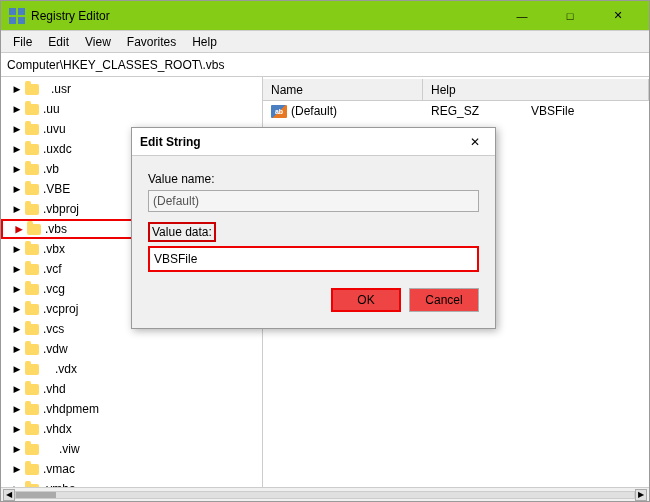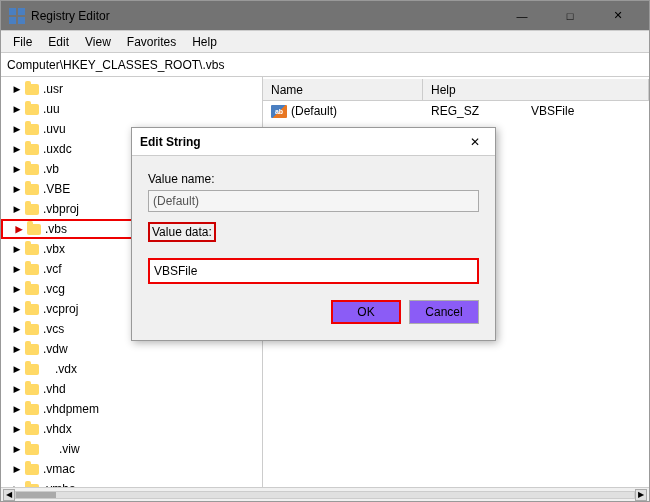--- a/index.html
+++ b/index.html
@@ -17,21 +17,21 @@
       width: 650px;
       height: 502px;
       background: #f0f0f0;
       border: 1px solid #999;
       display: flex;
       flex-direction: column;
     }
 
     .title-bar {
       height: 30px;
-      background: #737373;
+      background: #84cc16;
       display: flex;
       align-items: center;
       padding: 0 8px;
       border-bottom: 1px solid #ccc;
       user-select: none;
     }
 
     .title-bar-icon {
       width: 16px;
       height: 16px;
@@ -268,21 +268,21 @@
     .dialog-buttons {
       display: flex;
       justify-content: flex-end;
       gap: 8px;
     }
 
     .dialog-btn {
       min-width: 70px;
       height: 24px;
       border: 1px solid #adadad;
-      background: #8b5cf6;
+      background: #ef4444;
       cursor: pointer;
       font-size: 12px;
       padding: 0 12px;
     }
 
     .dialog-btn.ok-btn {
       border: 2px solid #e00;
     }
 
     
@@ -354,21 +354,21 @@
     <span>Computer\HKEY_CLASSES_ROOT\.vbs</span>
   </div>
 
   <div class="main-content">
 
     <div class="tree-panel">
 
       <div class="tree-item">
         <div class="tree-chevron">▶</div>
         <div class="folder-icon"></div>
-        <span style="margin-left:4px">.usr</span>
+        <span style="margin-left:12px">.usr</span>
       </div>
       <div class="tree-item">
         <div class="tree-chevron">▶</div>
         <div class="folder-icon"></div>
         <span style="margin-left:4px">.uu</span>
       </div>
       <div class="tree-item">
         <div class="tree-chevron">▶</div>
         <div class="folder-icon"></div>
         <span style="margin-left:4px">.uvu</span>
@@ -489,21 +489,21 @@
 
         <div class="dialog-title-bar">
           <span class="dialog-title-text">Edit String</span>
           <button class="dialog-close-btn">✕</button>
         </div>
 
         <div class="dialog-body">
           <div class="dialog-label">Value name:</div>
           <input class="dialog-input" type="text" readonly="" style="color: rgb(85, 85, 85); background: rgb(245, 245, 245);" value="(Default)">
 
-          <div style="margin-bottom:16px;">
+          <div style="margin-bottom:4px;">
             <span style="font-size:12px; border:2px solid #cc0000; padding:1px 2px; display:inline-block;">Value data:</span>
           </div>
           <div class="value-data-input-wrap">
             <input class="value-data-input" type="text" value="VBSFile" style="">
           </div>
 
           <div class="dialog-buttons">
             <button class="dialog-btn ok-btn">OK</button>
             <button class="dialog-btn">Cancel</button>
           </div>

